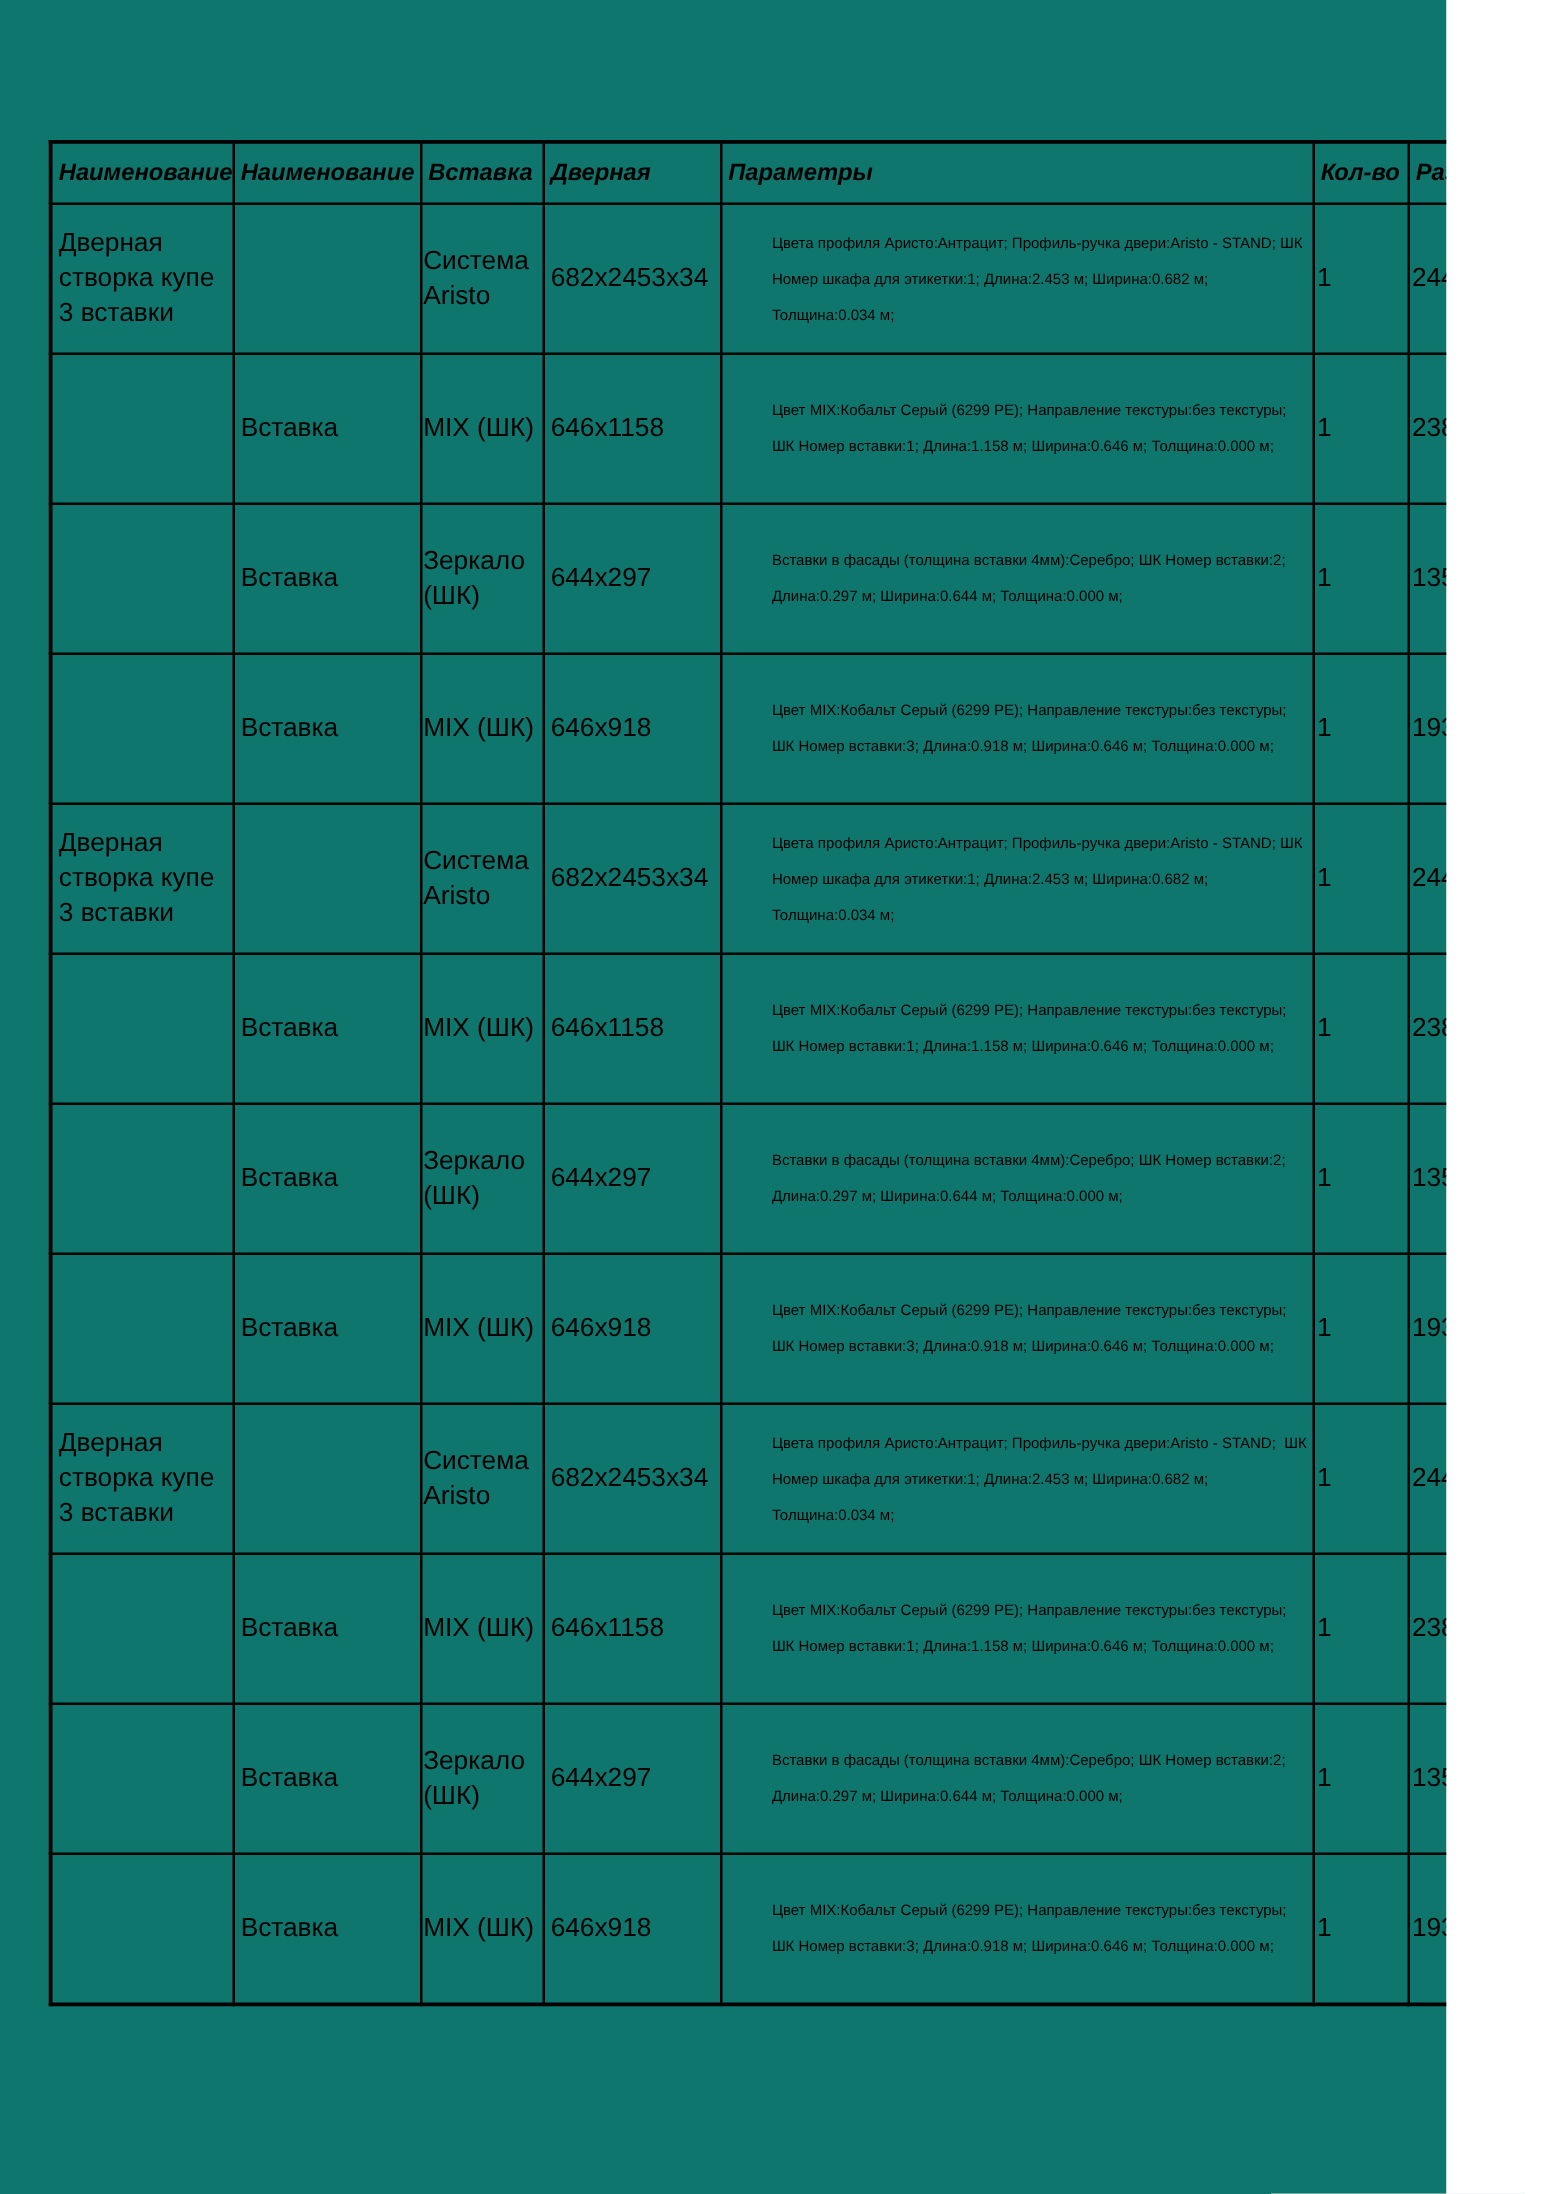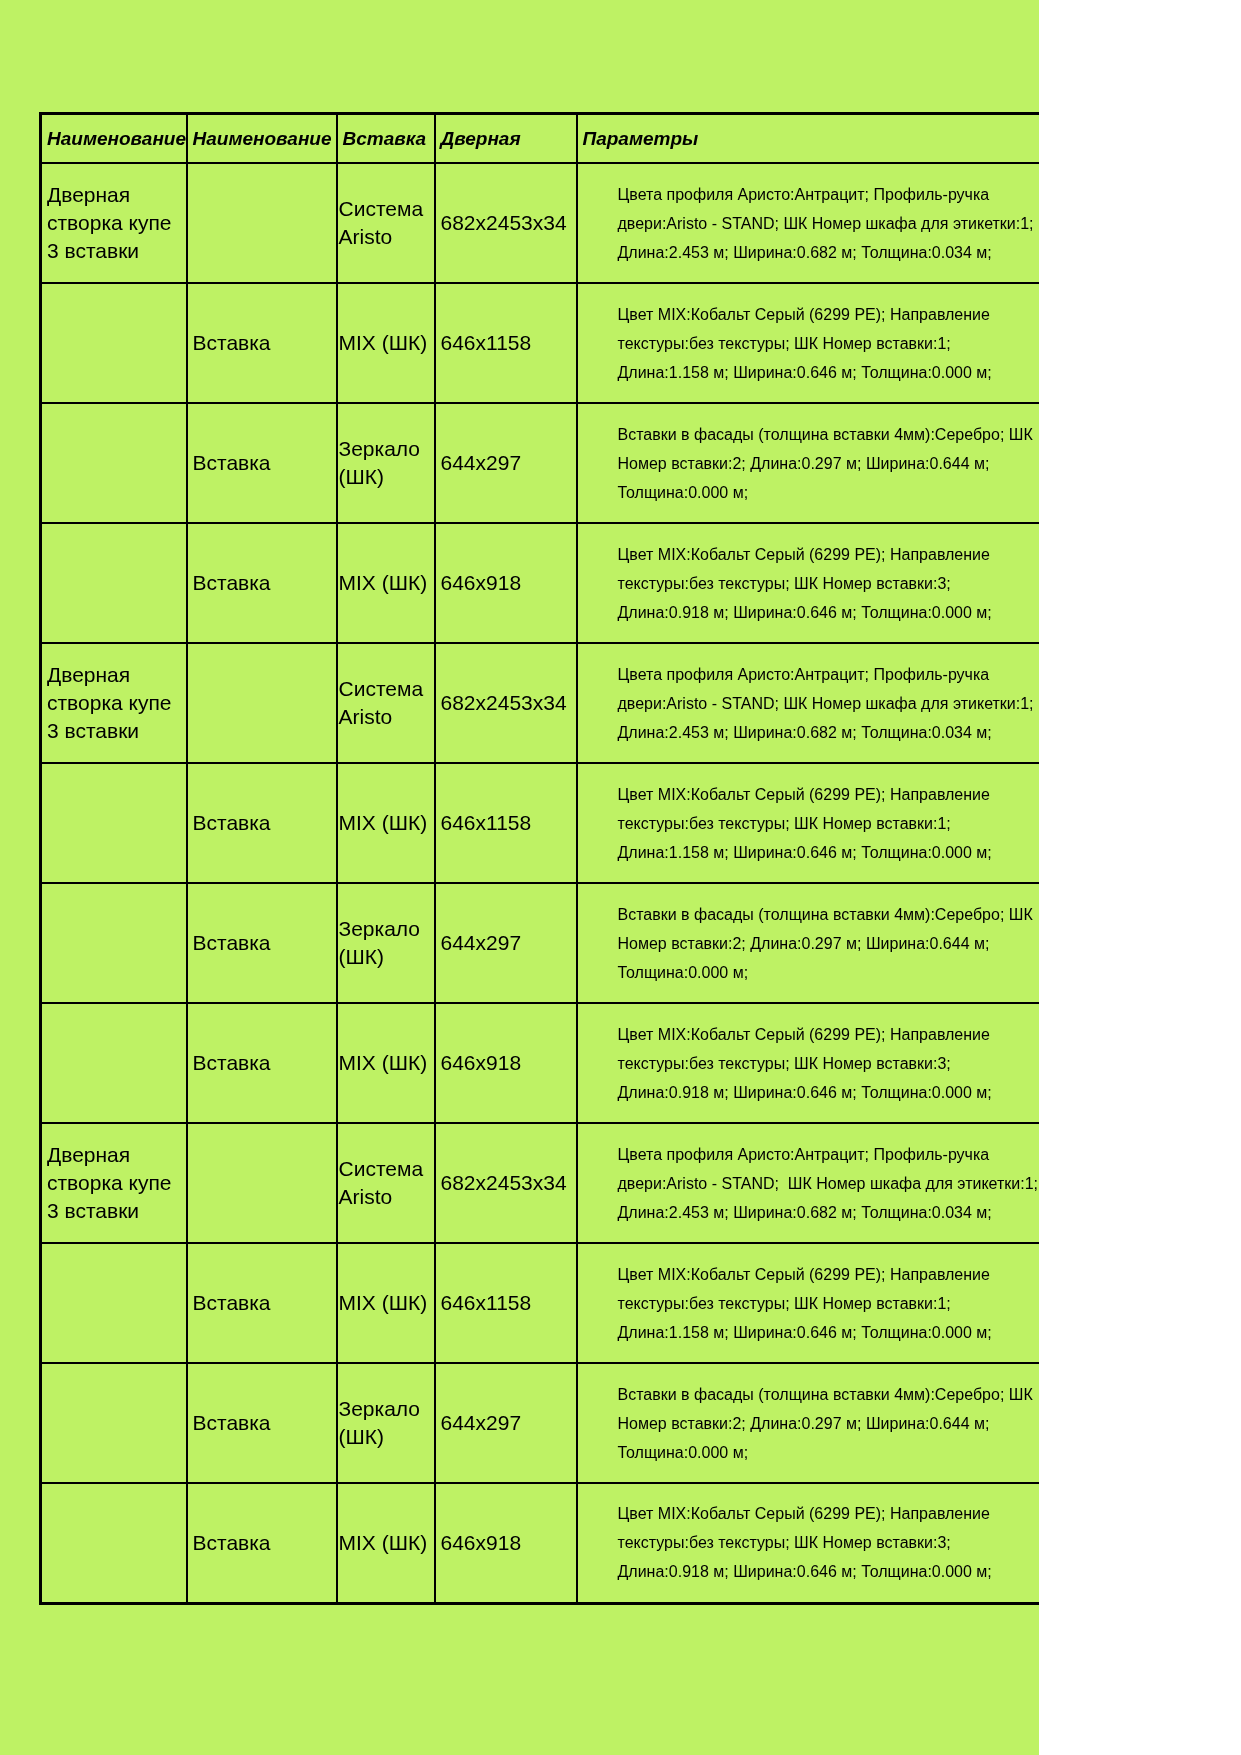--- a/index.html
+++ b/index.html
@@ -8,23 +8,23 @@
     background: #ffffff;
   }
   body {
     width: 1241px;
     height: 1755px;
     font-family: "Liberation Sans", sans-serif;
     color: #000000;
   }
   .page {
     position: relative;
-    width: 1039px;
+    width: 1157px;
     height: 1755px;
-    background: #bef264;
+    background: #0f766e;
     overflow: hidden;
   }
   table.order-table {
     position: absolute;
     left: 39px;
     top: 112px;
     width: 1163px;
     table-layout: fixed;
     border-collapse: collapse;
     border: 3px solid #000000;
@@ -51,21 +51,21 @@
   tbody td {
     font-size: 21px;
     line-height: 1.32;
     padding: 1px 3px 1px 5px;
   }
   td.c-model {
     padding-right: 0;
     padding-left: 1px;
   }
   td.c-params {
-    font-size: 16px;
+    font-size: 12px;
     line-height: 29px;
     white-space: pre-wrap;
     padding-right: 4px;
     padding-left: 40px;
   }
   td.c-qty, td.c-sum {
     text-align: right;
     padding-right: 4px;
     padding-left: 2px;
   }

